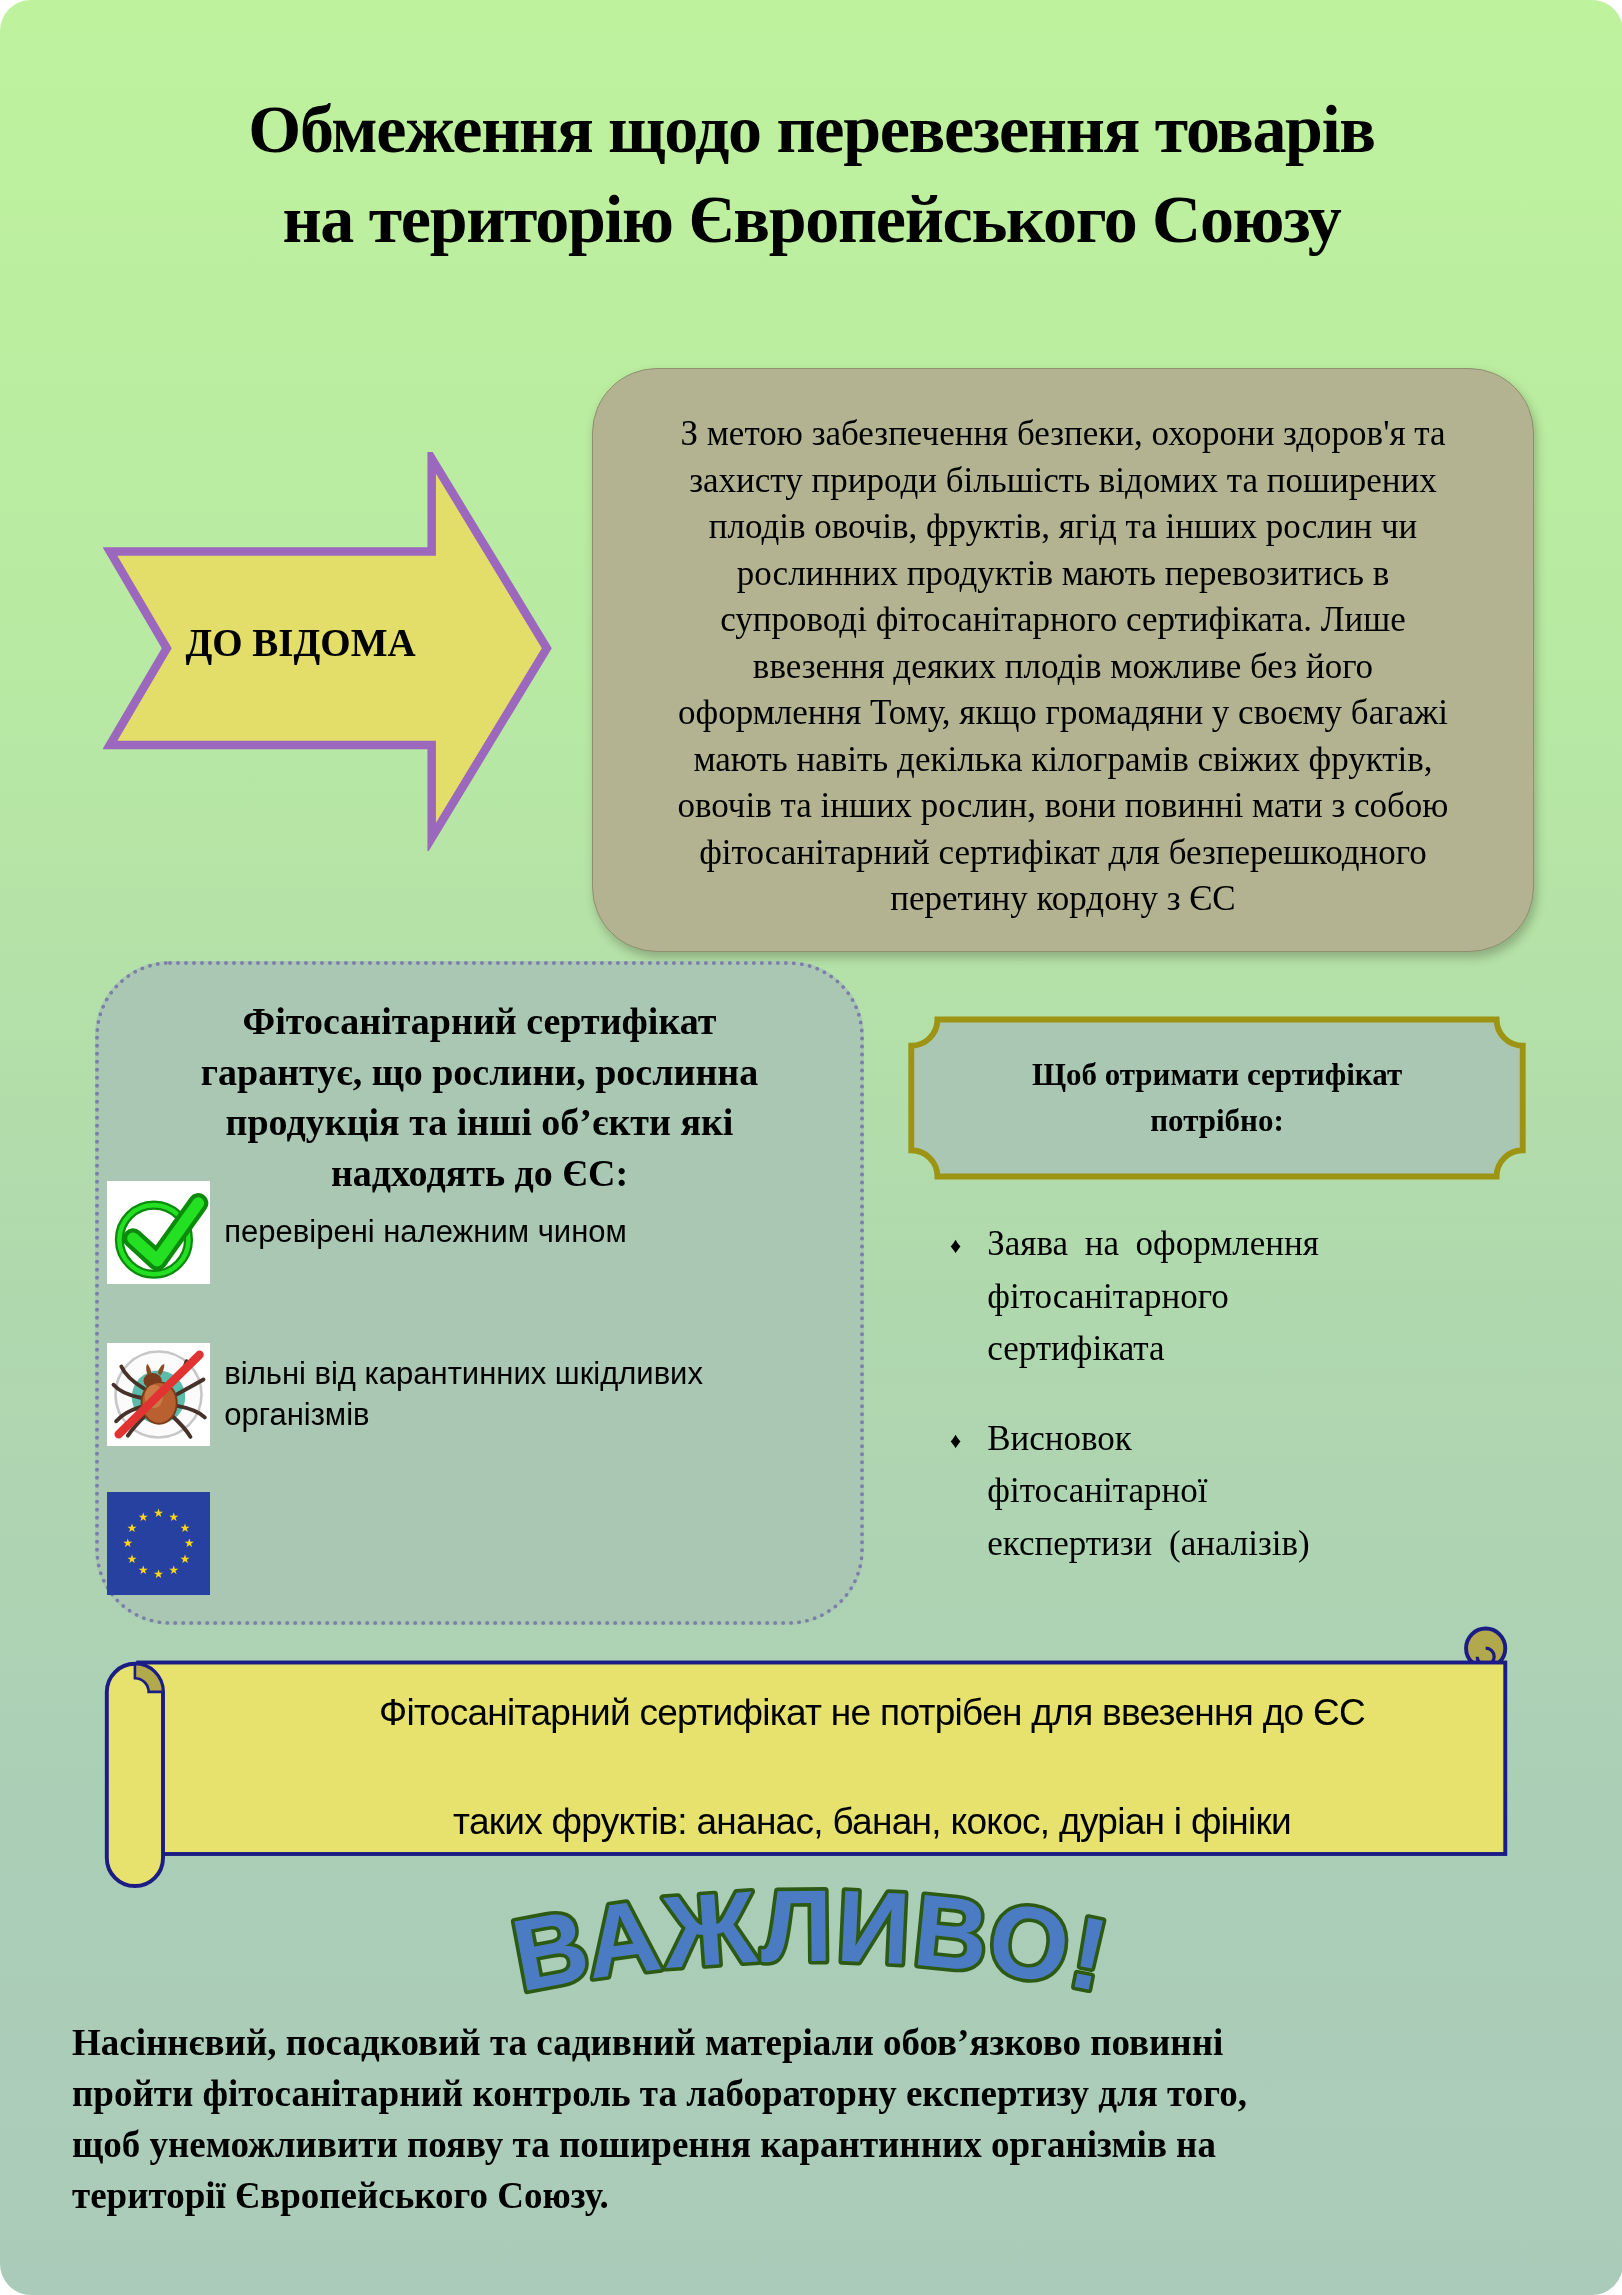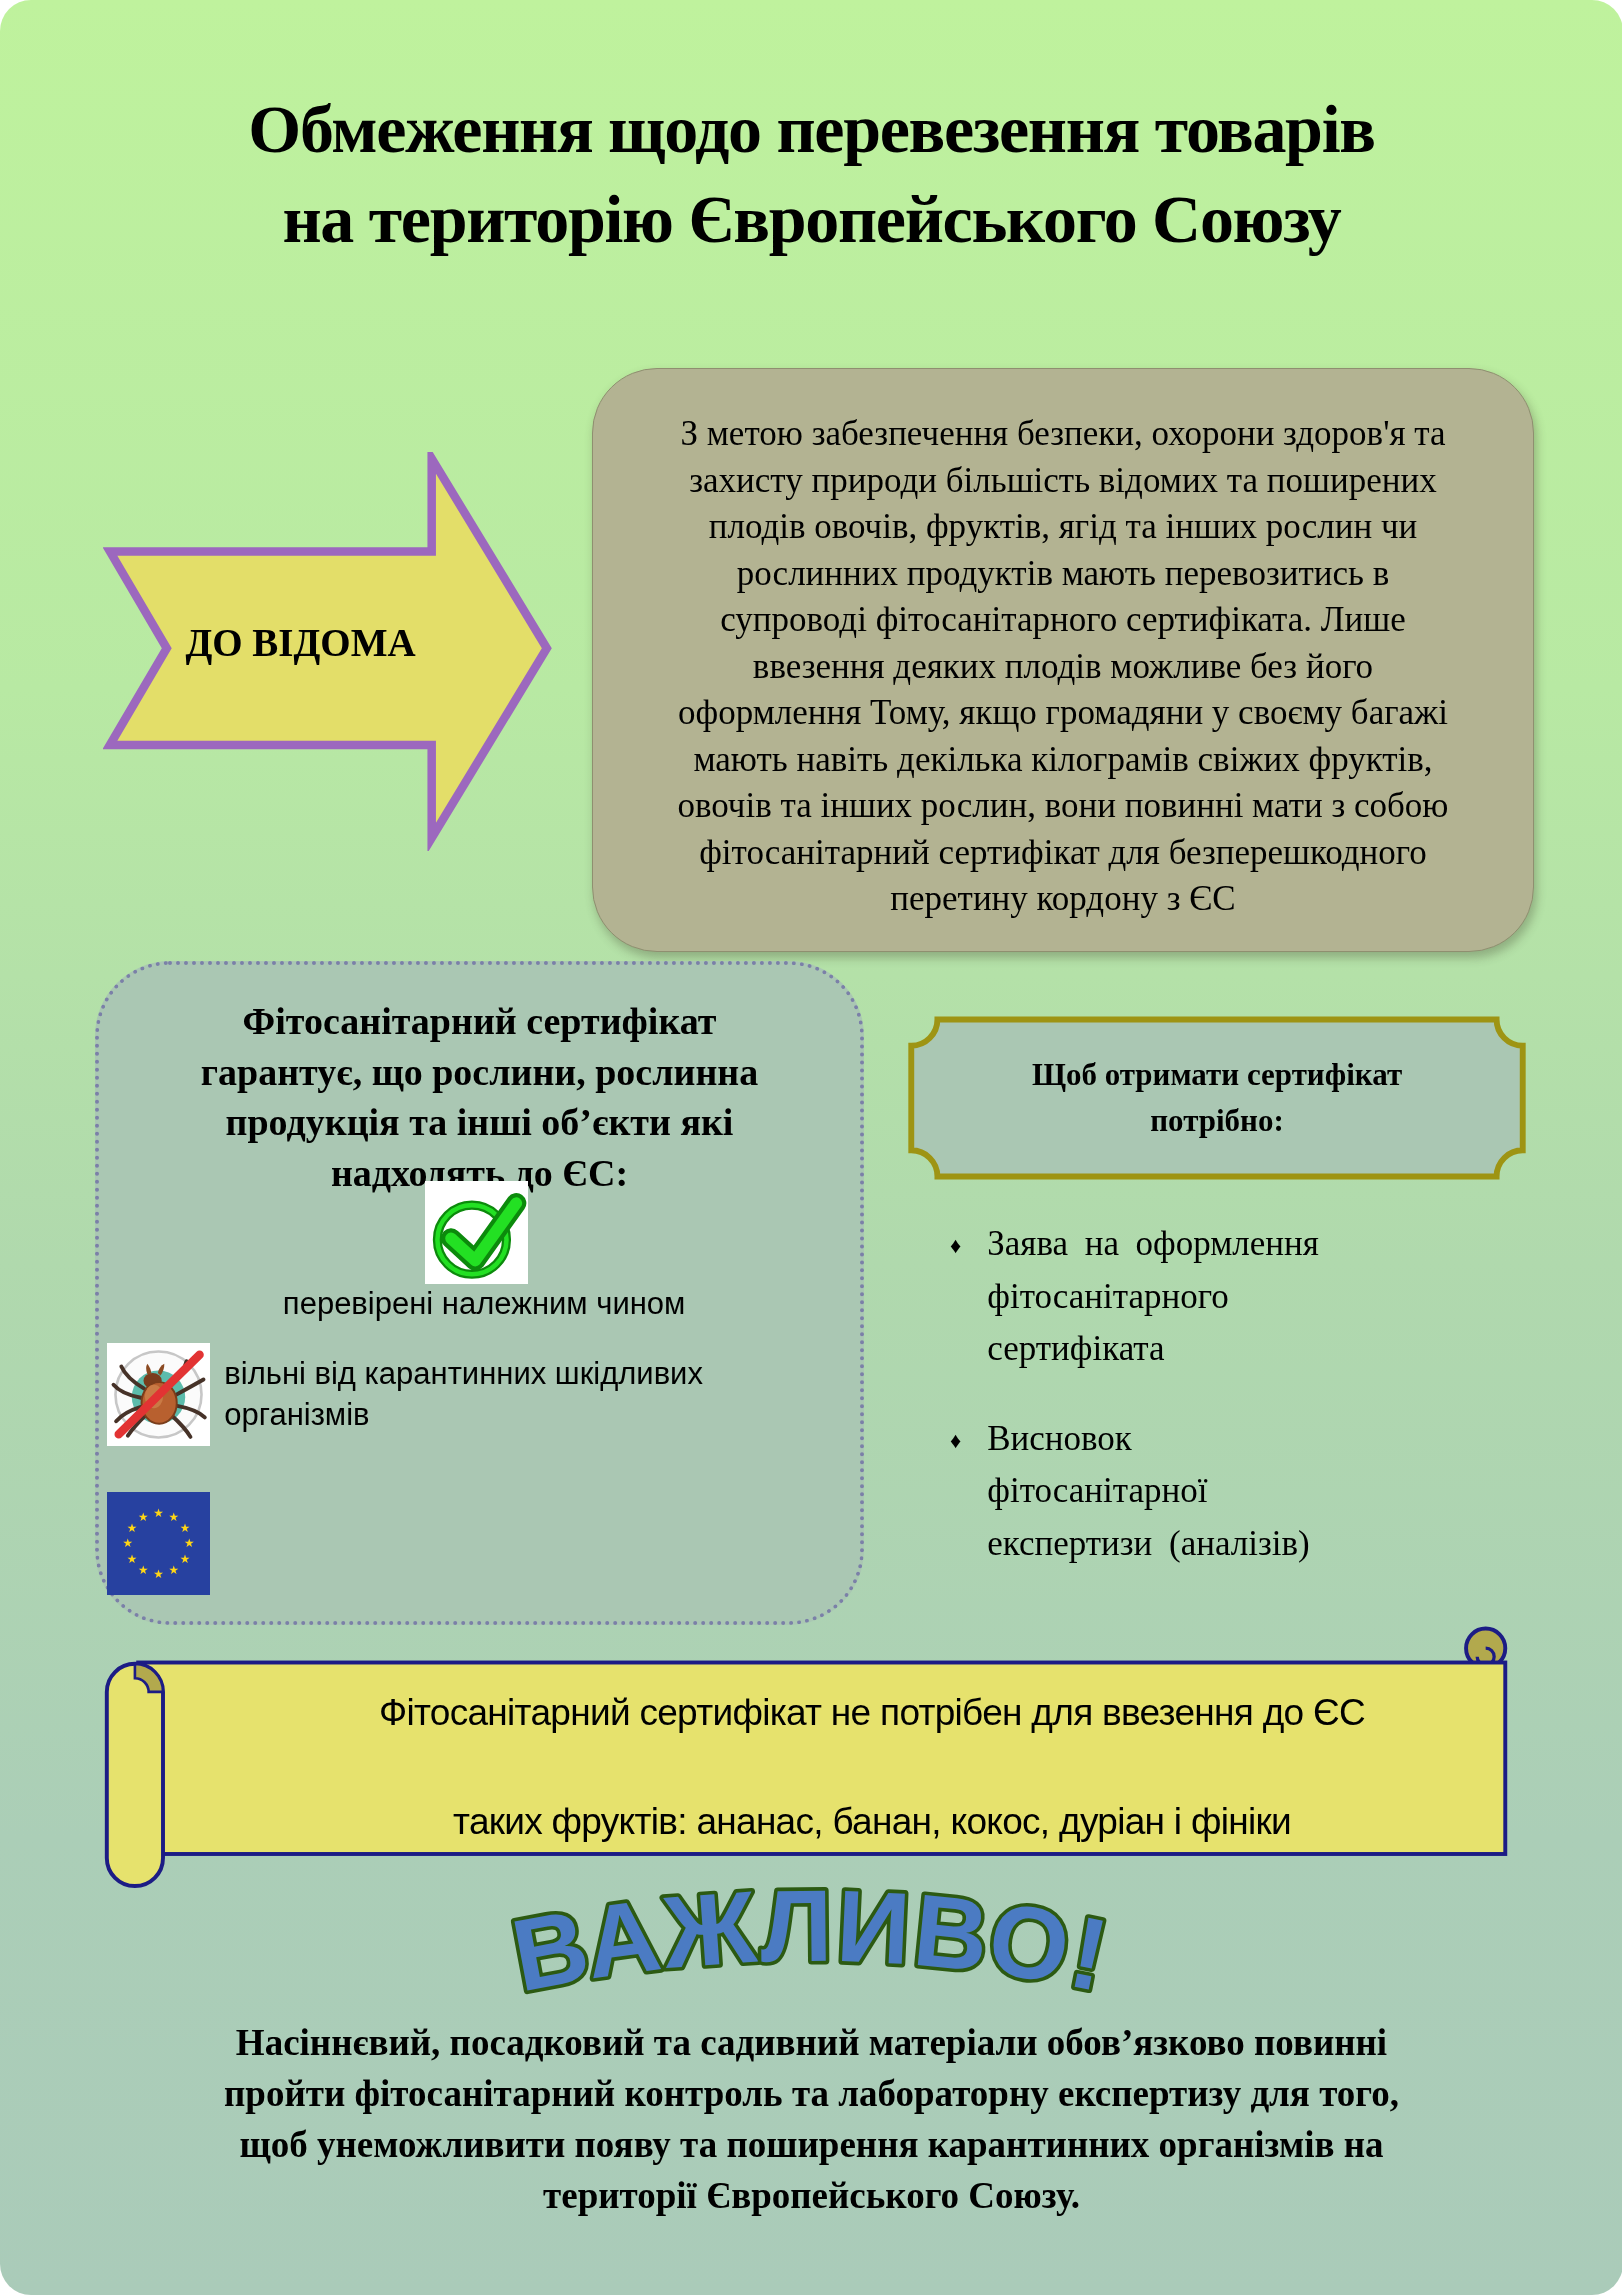--- a/index.html
+++ b/index.html
@@ -60,21 +60,21 @@
     margin: 31px 13px 0 13px;
     text-align: center;
     font: bold 38px/1.33 "Liberation Serif", serif;
   }
   .cert-item {
     position: absolute;
     left: 7.9px; right: 13px;
     display: flex;
     align-items: center;
   }
-  .cert-item.row-0 { top: 216px; flex-direction: column; }
+  .cert-item.row-0 { top: 216px; }
   .cert-item.row-1 { top: 378px; }
   .cert-item.row-2 { top: 527px; }
   .cert-icon { flex: 0 0 103px; width: 103px; height: 103px; }
   .cert-icon svg { display: block; width: 103px; height: 103px; }
   .cert-item p {
     margin: 0 0 0 14.4px;
     font: 31px/1.3 "Liberation Sans", sans-serif;
   }
 
   .plaque-svg { position: absolute; left: 908px; top: 1016px; width: 618px; height: 164px; }
@@ -107,21 +107,21 @@
     letter-spacing: -0.7px;
   }
   .scroll-line.l1 { top: 1691px; }
   .scroll-line.l2 { top: 1764px; margin-top: 36px; }
 
   .important-svg { position: absolute; left: 366px; top: 1865px; width: 890px; height: 170px; }
 
   .footer {
     position: absolute; left: 72px; right: 72px; top: 2017px;
     margin: 0;
-    text-align: center;
+    text-align: left;
     font: bold 37px/1.38 "Liberation Serif", serif;
   }
 </style>
 </head>
 <body>
 
 <div class="page">
 
   <h1 class="title pre">Обмеження щодо перевезення товарів
 на територію Європейського Союзу</h1>

